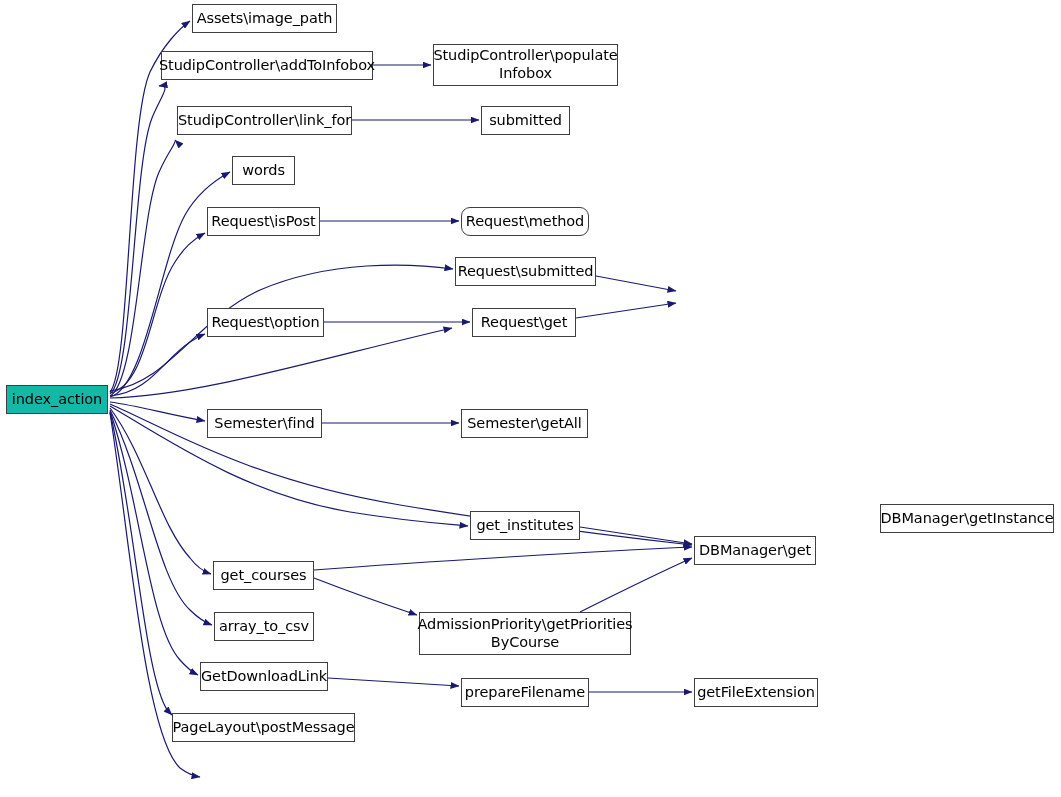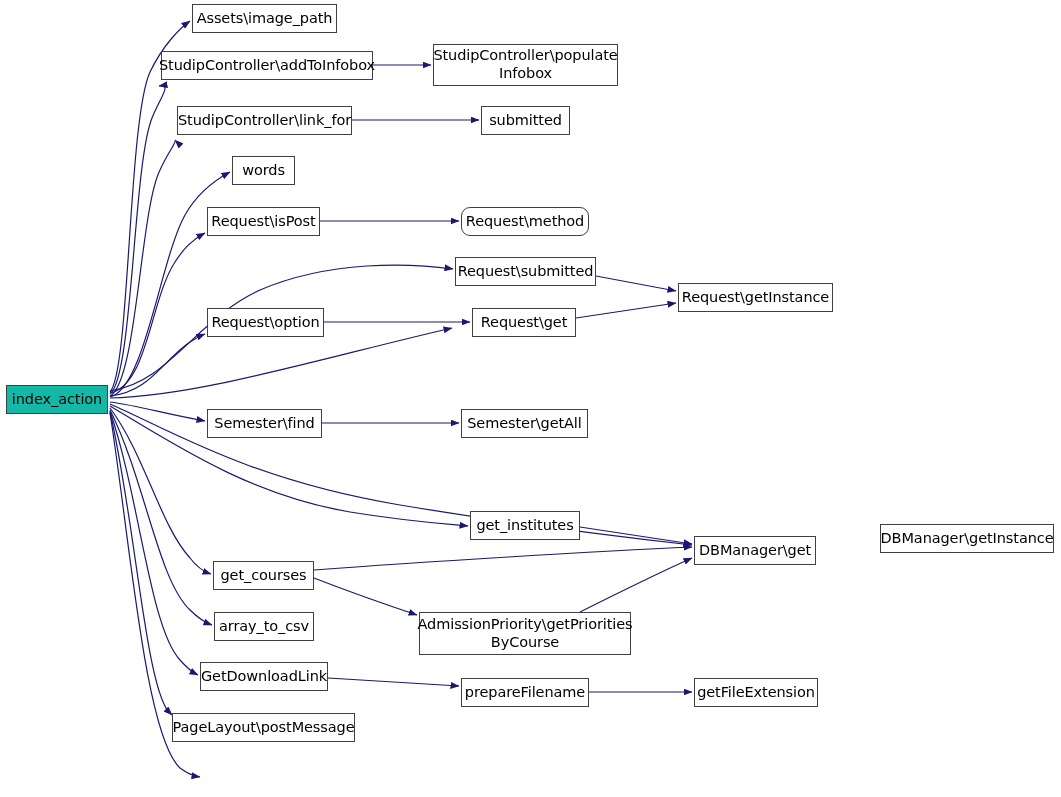--- a/index.html
+++ b/index.html
@@ -100,28 +100,27 @@
       <div class="node" style="left: 192px; top: 4px; width: 145px; height: 29px;">Assets\image_path</div>
       <div class="node" style="left: 161px; top: 51px; width: 212px; height: 29px;">StudipController\addToInfobox</div>
       <div class="node" style="left: 433px; top: 44px; width: 185px; height: 42px;">StudipController\populate
 Infobox</div>
       <div class="node" style="left: 177px; top: 106px; width: 175px; height: 29px;">StudipController\link_for</div>
       <div class="node" style="left: 481px; top: 106px; width: 89px; height: 29px;">submitted</div>
       <div class="node" style="left: 232px; top: 156px; width: 63px; height: 29px;">words</div>
       <div class="node" style="left: 207px; top: 207px; width: 113px; height: 29px;">Request\isPost</div>
       <div class="node" style="left: 461px; top: 207px; width: 128px; height: 29px; border-radius: 9px;">Request\method</div>
       <div class="node" style="left: 455px; top: 257px; width: 141px; height: 29px;">Request\submitted</div>
-      <div class="node" style="left: 678px; top: 283px; width: 155px; height: 29px;">Request\getInstance</div>
       <div class="node" style="left: 207px; top: 308px; width: 117px; height: 29px;">Request\option</div>
       <div class="node" style="left: 472px; top: 308px; width: 104px; height: 29px;">Request\get</div>
       <div class="node" style="left: 207px; top: 409px; width: 115px; height: 29px;">Semester\find</div>
       <div class="node" style="left: 461px; top: 409px; width: 127px; height: 29px;">Semester\getAll</div>
       <div class="node" style="left: 470px; top: 511px; width: 110px; height: 29px;">get_institutes</div>
       <div class="node" style="left: 694px; top: 536px; width: 122px; height: 29px;">DBManager\get</div>
-      <div class="node" style="left: 880px; top: 524px; width: 174px; height: 29px;">DBManager\getInstance</div>
+      <div class="node" style="left: 880px; top: 504px; width: 174px; height: 29px;">DBManager\getInstance</div>
       <div class="node" style="left: 213px; top: 561px; width: 101px; height: 29px;">get_courses</div>
       <div class="node" style="left: 419px; top: 612px; width: 212px; height: 43px;">AdmissionPriority\getPriorities
 ByCourse</div>
       <div class="node" style="left: 214px; top: 612px; width: 100px; height: 29px;">array_to_csv</div>
       <div class="node" style="left: 200px; top: 662px; width: 128px; height: 29px;">GetDownloadLink</div>
       <div class="node" style="left: 461px; top: 678px; width: 128px; height: 29px;">prepareFilename</div>
       <div class="node" style="left: 694px; top: 678px; width: 124px; height: 29px;">getFileExtension</div>
       <div class="node" style="left: 172px; top: 713px; width: 183px; height: 29px;">PageLayout\postMessage</div>
     </div>
 </div>

